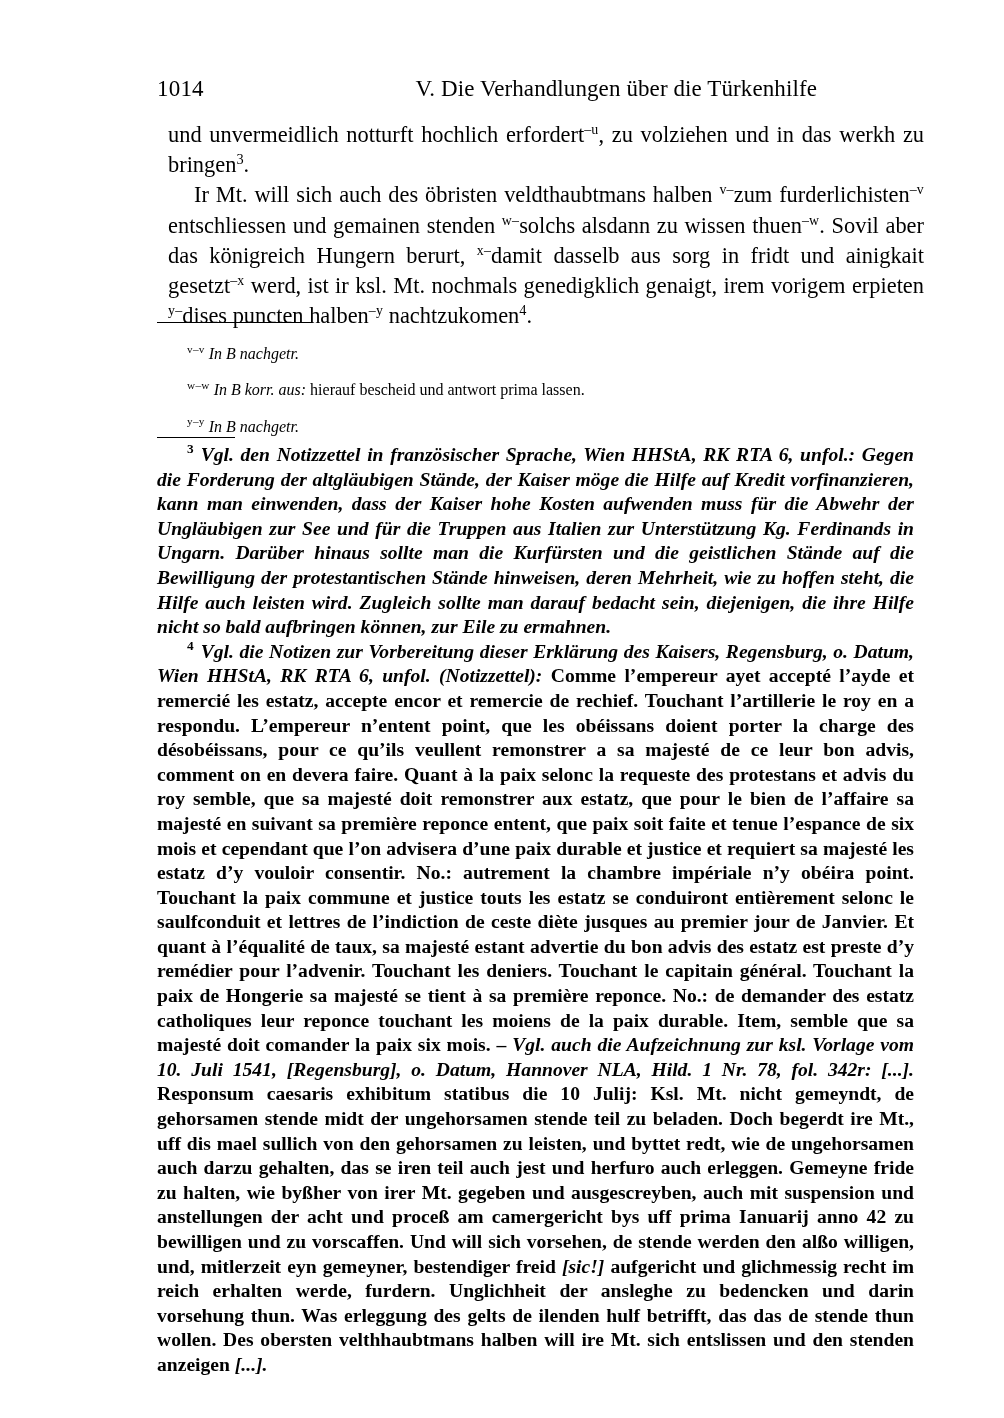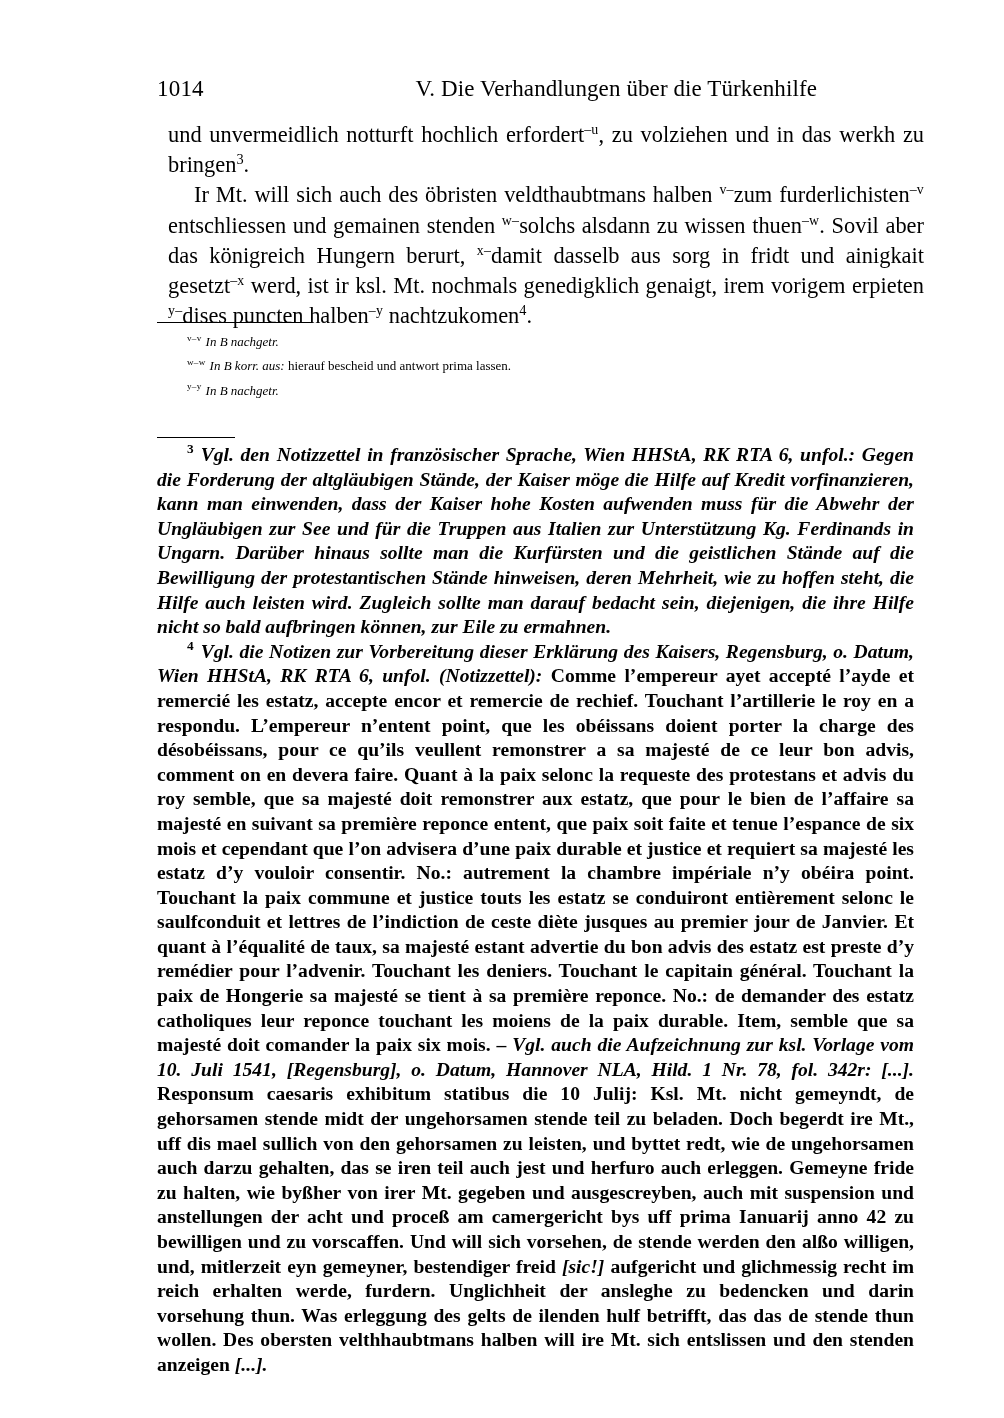--- a/index.html
+++ b/index.html
@@ -93,26 +93,27 @@
   .rule-note { top: 437px; width: 78px; }
 
   
   .apparatus {
     position: absolute;
     left: 157px;
     top: 330px;
     width: 756px;
   }
   .app-line {
-    font-size: 13px;
+    font-size: 16px;
     line-height: 24.4px;
     text-indent: -30px;
     padding-left: 30px;
     margin-left: 30px;
     font-style: italic;
+    margin-top: 12px;
   }
   .app-line .sig {
     font-style: normal;
     font-size: 0.70em;
     vertical-align: super;
     line-height: 0;
     margin-right: 4px;
     letter-spacing: 0.3px;
   }
   .app-line .roman {

